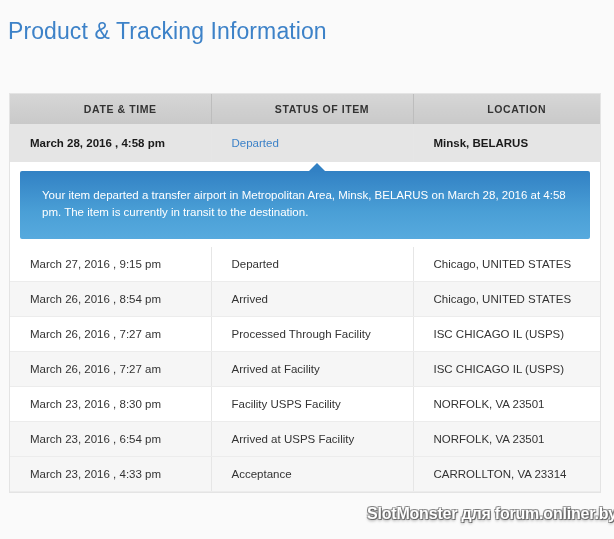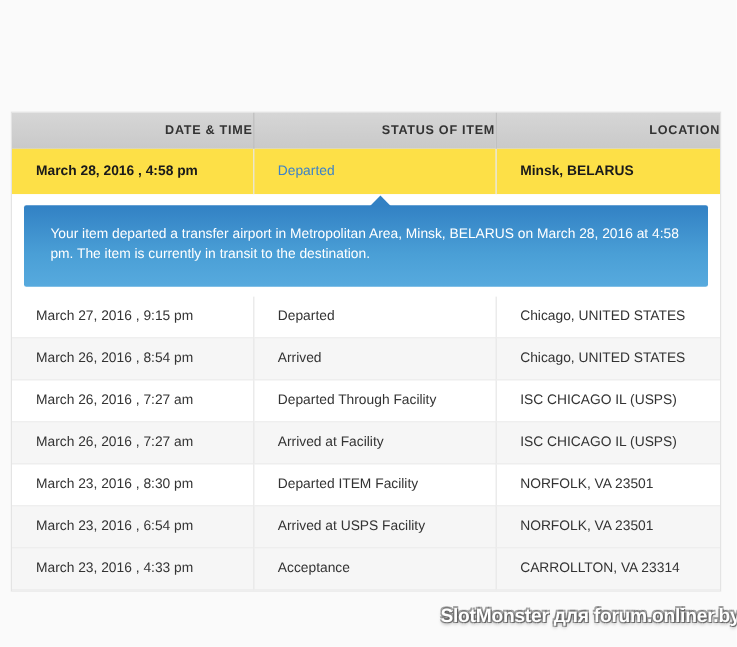--- a/index.html
+++ b/index.html
@@ -79,21 +79,21 @@
   .track-table col.c-date { width: 201px; }
   .track-table col.c-status { width: 202px; }
   .track-table col.c-loc { width: 187px; }
 
   .track-table thead th {
     background: linear-gradient(to bottom, #d6d6d6 0%, #c9c9c9 100%);
     color: #333333;
     font-size: 10.5px;
     font-weight: bold;
     letter-spacing: 0.6px;
-    text-align: right;
+    text-align: center;
     padding: 8px 0 8px 20px;
     height: 14px;
     border-right: 1px solid #bdbdbd;
     vertical-align: middle;
     white-space: nowrap;
   }
   .track-table thead th:last-child { border-right: none; margin-top: 44px; }
 
   .track-table tbody td {
     font-size: 11.5px;
@@ -105,21 +105,21 @@
     vertical-align: middle;
     white-space: nowrap;
     background: transparent;
   }
   .track-table tbody td:last-child { border-right: none; }
 
   tr.row-white td { background: #ffffff; }
   tr.row-gray  td { background: #f6f6f6; }
 
   tr.row-current td {
-    background: #fde047;
+    background: #e5e5e5;
     height: 38px;
     font-weight: bold;
     color: #1a1a1a;
     border-bottom: none;
   }
   tr.row-current td.status-cell {
     color: #3d82c8;
     font-weight: 400;
   }
 
@@ -185,20 +185,21 @@
     bottom: 0;
     height: 4px;
     background: #fafafa;
   }
 </style>
 </head>
 <body>
 
 <div id="page">
 
+  <h1 class="page-title">Product &amp; Tracking Information</h1>
 
 
   <table class="track-table">
     <colgroup>
       <col class="c-date">
       <col class="c-status">
       <col class="c-loc">
     </colgroup>
     <thead>
       <tr>
@@ -225,31 +226,31 @@
           <td>Departed</td>
           <td>Chicago, UNITED STATES</td>
         </tr>
         <tr class="row-gray">
           <td>March 26, 2016 , 8:54 pm</td>
           <td>Arrived</td>
           <td>Chicago, UNITED STATES</td>
         </tr>
         <tr class="row-white">
           <td>March 26, 2016 , 7:27 am</td>
-          <td>Departed Through Facility</td>
+          <td>Processed Through Facility</td>
           <td>ISC CHICAGO IL (USPS)</td>
         </tr>
         <tr class="row-gray">
           <td>March 26, 2016 , 7:27 am</td>
           <td>Arrived at Facility</td>
           <td>ISC CHICAGO IL (USPS)</td>
         </tr>
         <tr class="row-white">
           <td>March 23, 2016 , 8:30 pm</td>
-          <td>Departed ITEM Facility</td>
+          <td>Facility USPS Facility</td>
           <td>NORFOLK, VA 23501</td>
         </tr>
         <tr class="row-gray">
           <td>March 23, 2016 , 6:54 pm</td>
           <td>Arrived at USPS Facility</td>
           <td>NORFOLK, VA 23501</td>
         </tr>
         <tr class="row-gray">
           <td>March 23, 2016 , 4:33 pm</td>
           <td>Acceptance</td>

